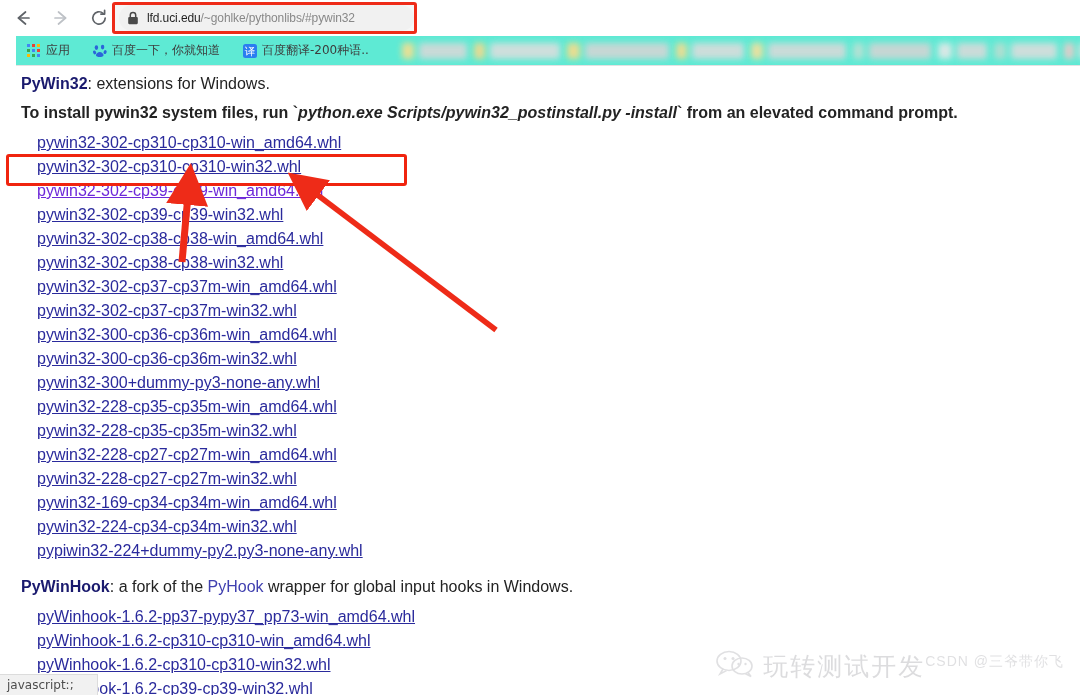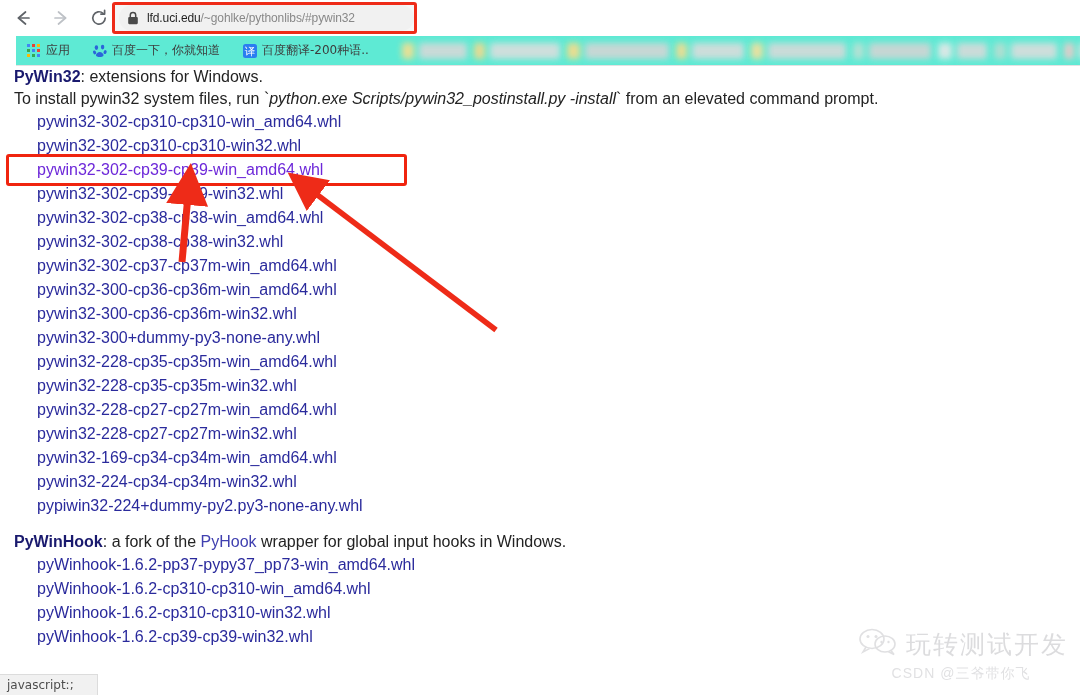--- a/index.html
+++ b/index.html
@@ -60,29 +60,29 @@
            filter:blur(3.2px);opacity:.88;display:flex;align-items:center;}
   .bm-blur i{display:block;height:16px;border-radius:2px;}
 
   
   #page{
     position:absolute;left:0;top:66px;width:1080px;height:629px;
     background:#ffffff;
     font-family:"Liberation Sans","DejaVu Sans",sans-serif;
   }
   .para{
-    font-size:16px;color:#232323;margin:0;padding:0 0 0 14px;
+    font-size:16px;color:#232323;margin:7px;padding:0 0 0 14px;
     line-height:22px;white-space:nowrap;
   }
   .para b{color:#1a1a6e;font-weight:bold;}
   .para .ital{font-style:italic;}
-  .sub{}
+  .sub{font-weight:bold;}
   .lnk{
     display:block;font-size:16px;line-height:24px;
-    color:#2a2a9c;
+    color:#2a2a9c;text-decoration:underline;
     margin-left:37px;white-space:nowrap;width:max-content;
     cursor:pointer;
   }
   .lnk.visited{color:#6d28d9;}
   .inline-lnk{color:#4040b0;text-decoration:none;}
 
   
   #hl-box{
     position:absolute;left:6px;top:91px;width:404px;height:26px;
     border:3px solid #f0240f;border-radius:3px;box-sizing:border-box;
@@ -97,21 +97,21 @@
     background:#f1f1f1;border-top:1px solid #dcdcdc;
     border-right:1px solid #dcdcdc;
     display:flex;align-items:center;padding:0 7px;
     font-size:12px;color:#4d4d4d;
     font-family:"DejaVu Sans","Liberation Sans",sans-serif;
   }
 
   
   #watermark{
     position:absolute;right:12px;bottom:12px;
-    display:flex;flex-direction:column;align-items:center;
+    display:flex;flex-direction:row;align-items:flex-start;
     opacity:.30;pointer-events:none;margin-top:20px;
   }
   #wm-top{display:flex;align-items:center;}
   #wm-title{
     font-size:25px;color:#8d8d93;margin-left:8px;letter-spacing:2px;
     font-family:"DejaVu Sans","Liberation Sans",sans-serif;
   }
   #wm-sub{
     font-size:14px;color:#9a9aa0;margin-top:4px;margin-right:4px;
     letter-spacing:1px;
@@ -249,20 +249,21 @@
   </p>
 
   <div id="pywin32-links">
       <span class="lnk">pywin32-302-cp310-cp310-win_amd64.whl</span>
       <span class="lnk">pywin32-302-cp310-cp310-win32.whl</span>
       <span class="lnk visited">pywin32-302-cp39-cp39-win_amd64.whl</span>
       <span class="lnk">pywin32-302-cp39-cp39-win32.whl</span>
       <span class="lnk">pywin32-302-cp38-cp38-win_amd64.whl</span>
       <span class="lnk">pywin32-302-cp38-cp38-win32.whl</span>
       <span class="lnk">pywin32-302-cp37-cp37m-win_amd64.whl</span>
+      <span class="lnk">pywin32-302-cp37-cp37m-win32.whl</span>
       <span class="lnk">pywin32-300-cp36-cp36m-win_amd64.whl</span>
       <span class="lnk">pywin32-300-cp36-cp36m-win32.whl</span>
       <span class="lnk">pywin32-300+dummy-py3-none-any.whl</span>
       <span class="lnk">pywin32-228-cp35-cp35m-win_amd64.whl</span>
       <span class="lnk">pywin32-228-cp35-cp35m-win32.whl</span>
       <span class="lnk">pywin32-228-cp27-cp27m-win_amd64.whl</span>
       <span class="lnk">pywin32-228-cp27-cp27m-win32.whl</span>
       <span class="lnk">pywin32-169-cp34-cp34m-win_amd64.whl</span>
       <span class="lnk">pywin32-224-cp34-cp34m-win32.whl</span>
       <span class="lnk">pypiwin32-224+dummy-py2.py3-none-any.whl</span>

